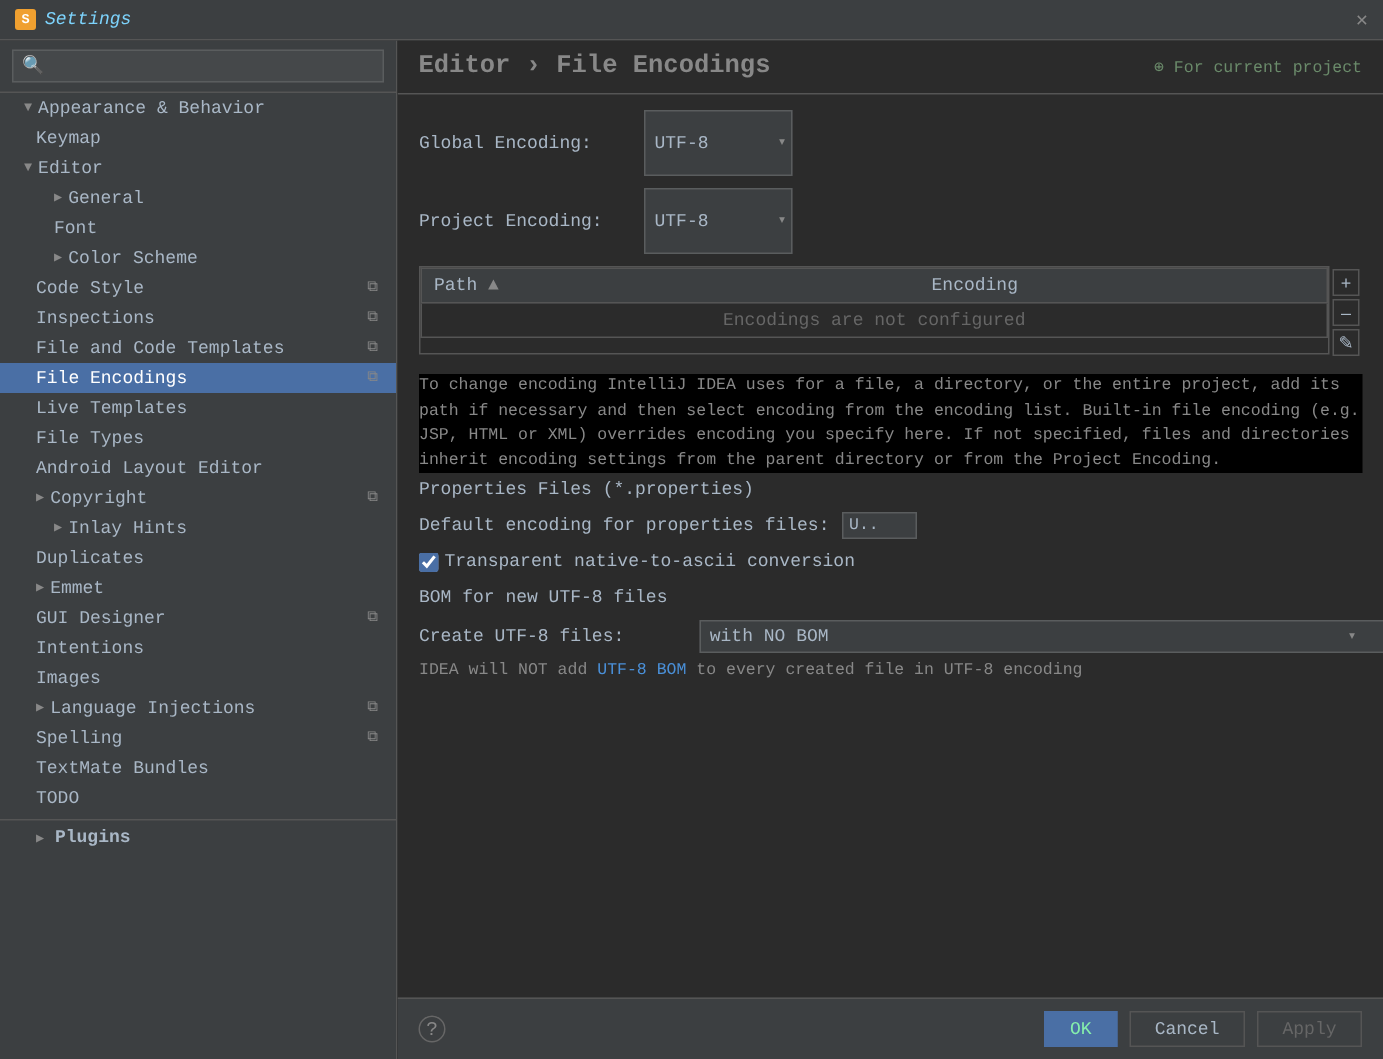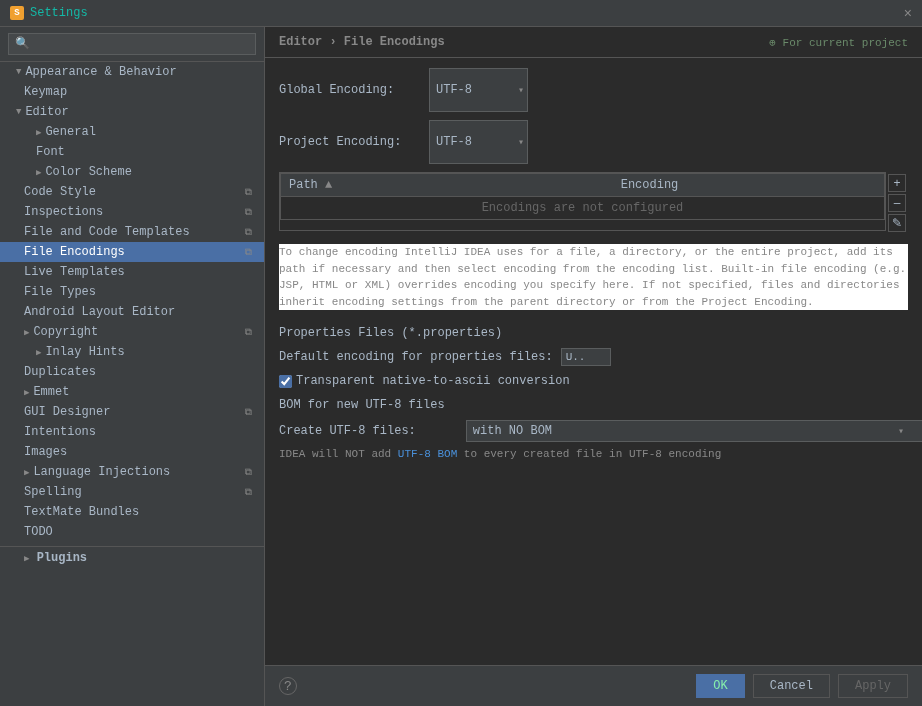--- a/index.html
+++ b/index.html
@@ -31,21 +31,21 @@
       gap: 6px;
     }
     .title-icon {
       width: 14px;
       height: 14px;
       background: #f0a030;
       border-radius: 2px;
       display: flex; align-items: center; justify-content: center;
       font-size: 9px; color: #fff; font-weight: bold;
     }
-    .title-text { color: #14b8a6; font-size: 12px; }
+    .title-text { color: #7dd3fc; font-size: 12px; font-style: italic; }
     .close-btn {
       cursor: pointer;
       color: #888;
       font-size: 14px;
       background: none; border: none;
       line-height: 1;
     }
 
     
     .main-container {
@@ -109,21 +109,21 @@
     
     .content-header {
       padding: 8px 14px;
       border-bottom: 1px solid #555;
       display: flex;
       align-items: center;
       justify-content: space-between;
       background: #2b2b2b;
       flex-shrink: 0;
     }
-    .breadcrumb { color: #a9b7c6; font-size: 12px; font-weight: bold; }
+    .breadcrumb { color: #a9b7c6; font-size: 17px; font-weight: bold; }
     .breadcrumb span { color: #888; }
     .for-project { color: #6a8a6a; font-size: 11px; font-family: 'Courier New', monospace; }
 
     
     .content-body {
       flex: 1;
       overflow-y: auto;
       padding: 10px 14px;
     }
 
@@ -220,22 +220,22 @@
       display: flex; align-items: center; justify-content: center;
       font-size: 12px;
     }
 
     
     .description-text {
       font-family: 'Courier New', monospace;
       font-size: 11px;
       color: #888;
       line-height: 1.5;
-      margin-bottom: 16px;
-      background: #ffffff;
+      margin-bottom: 4px;
+      background: #000000;
     }
 
     
     .section-title {
       color: #a9b7c6;
       font-family: 'Courier New', monospace;
       font-size: 12px;
       margin-bottom: 8px;
       margin-top: 4px;
     }

